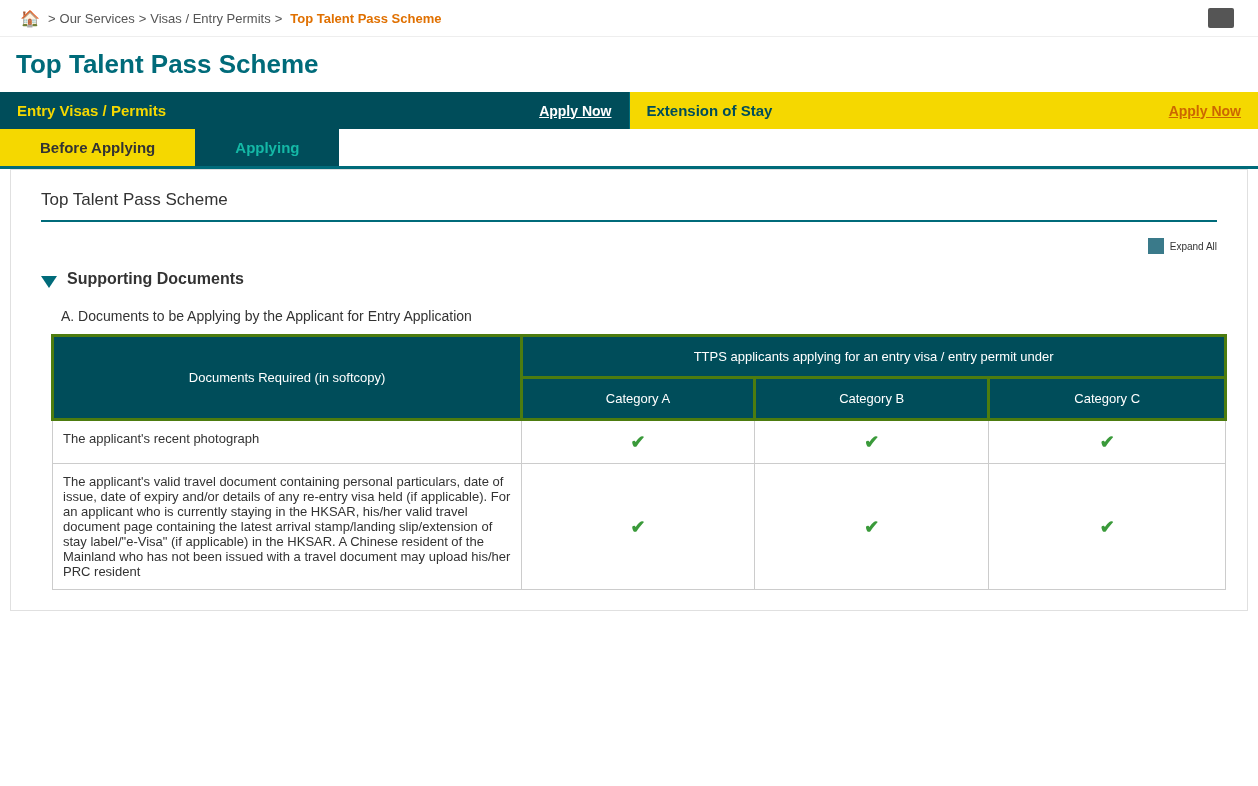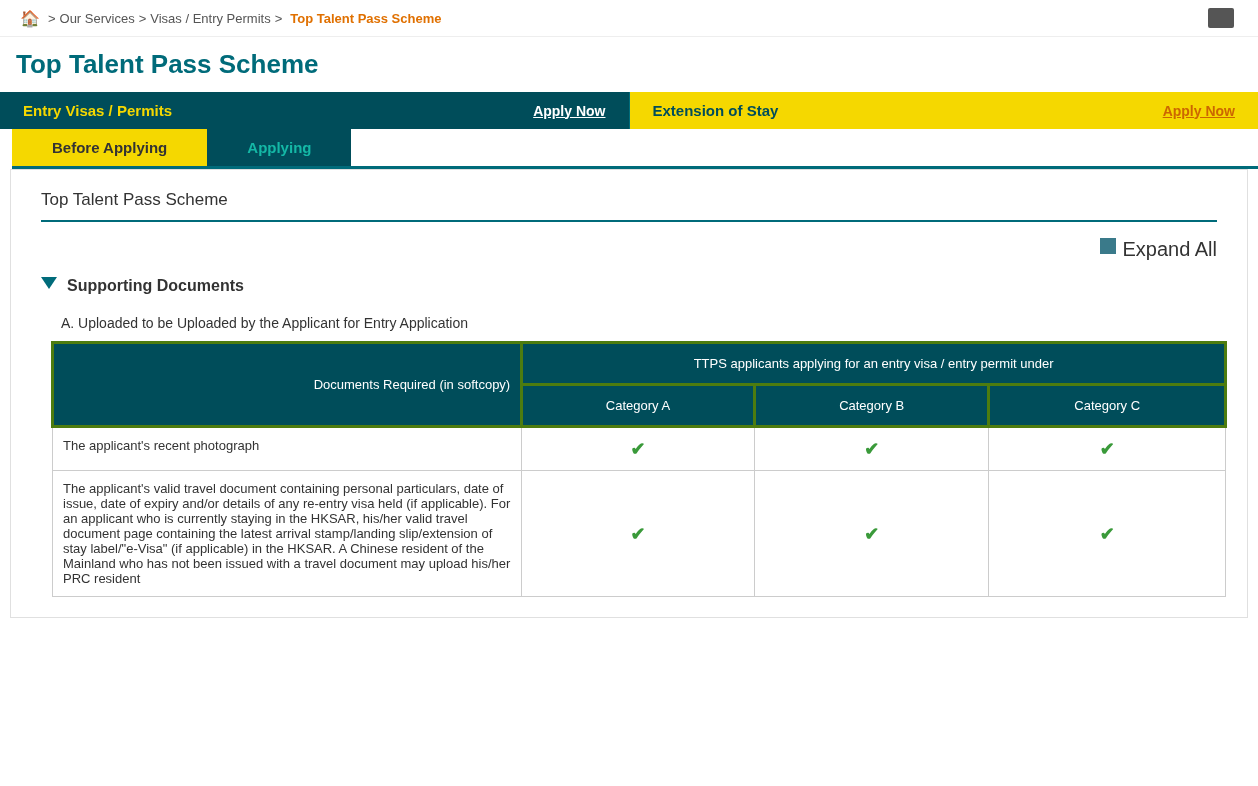--- a/index.html
+++ b/index.html
@@ -27,21 +27,21 @@
 
     
     .top-nav {
       display: flex;
       background: #004d5a;
       color: #fff;
     }
     .nav-section {
       display: flex;
       align-items: center;
-      padding: 10px 23px;
+      padding: 10px 17px;
       flex: 1;
     }
     .nav-section.yellow-bg {
       background: #f5d800;
     }
     .nav-section-label {
       font-size: 15px;
       font-weight: bold;
       color: #f5d800;
     }
@@ -62,21 +62,20 @@
     .nav-divider {
       width: 1px;
       background: #006b7a;
     }
 
     
     .sub-tabs {
       display: flex;
       border-bottom: 3px solid #006b7a;
       margin-bottom: 0;
-      margin-left: 12px;
     }
     .sub-tab {
       padding: 10px 40px;
       font-size: 15px;
       font-weight: bold;
       cursor: pointer;
       background: #f5d800;
       color: #333;
       border: none;
     }
@@ -112,29 +111,30 @@
     .expand-icon {
       width: 16px;
       height: 16px;
       background: #3a7a8a;
       display: inline-block;
       margin-right: 6px;
       vertical-align: middle;
     }
     .expand-all-link {
       color: #333;
-      font-size: 20px;
+      font-size: 10px;
       cursor: pointer;
       display: flex;
+      align-items: center;
     }
 
     
     .section-header {
       display: flex;
-      align-items: flex-start;
+      align-items: flex-end;
       margin-bottom: 20px;
     }
     .triangle-icon {
       width: 0; height: 0;
       border-left: 8px solid transparent;
       border-right: 8px solid transparent;
       border-top: 12px solid #006b7a;
       margin-right: 10px;
     }
     .section-title {
@@ -159,21 +159,21 @@
     .docs-table th {
       background: #004d5a;
       color: #fff;
       padding: 12px 10px;
       font-size: 13px;
       font-weight: normal;
       text-align: center;
       border: 3px solid #4d7c0f;
     }
     .docs-table th.left-header {
-      text-align: right;
+      text-align: center;
       width: 40%;
     }
     .docs-table td {
       padding: 10px;
       border: 1px solid #ccc;
       font-size: 13px;
       vertical-align: top;
       margin-top: 43px;
     }
     .docs-table td.check-cell {
@@ -236,21 +236,21 @@
         <span class="expand-icon"></span>
         <span>Expand All</span>
       </span>
     </div>
 
     <div class="section-header">
       <div class="triangle-icon"></div>
       <span class="section-title">Supporting Documents</span>
     </div>
 
-    <div class="sub-label">A.    Uploaded to be Uploaded by the Applicant for Entry Application</div>
+    <div class="sub-label">A.    Documents to be Applying by the Applicant for Entry Application</div>
 
     <table class="docs-table">
       <thead>
         <tr>
           <th class="left-header" rowspan="2">Documents Required (in softcopy)</th>
           <th colspan="3">TTPS applicants applying for an entry visa / entry permit under</th>
         </tr>
         <tr>
           <th>Category A</th>
           <th>Category B</th>

